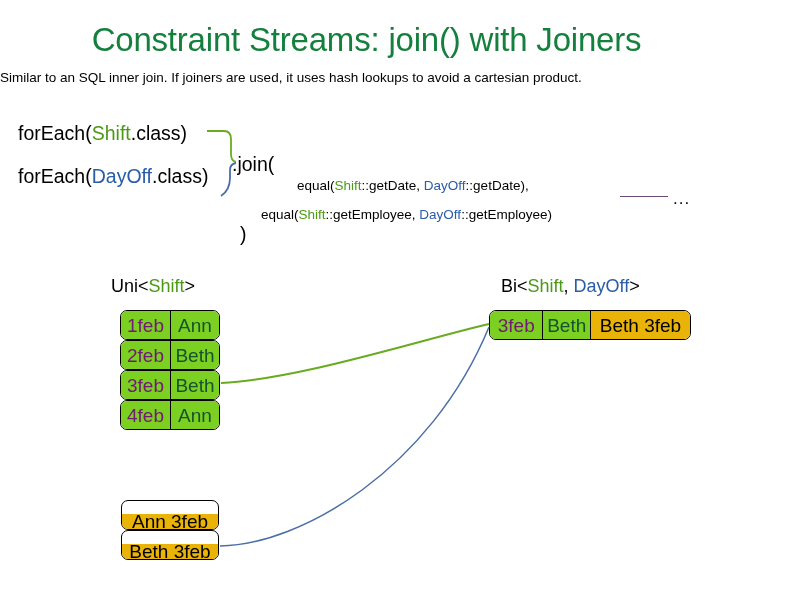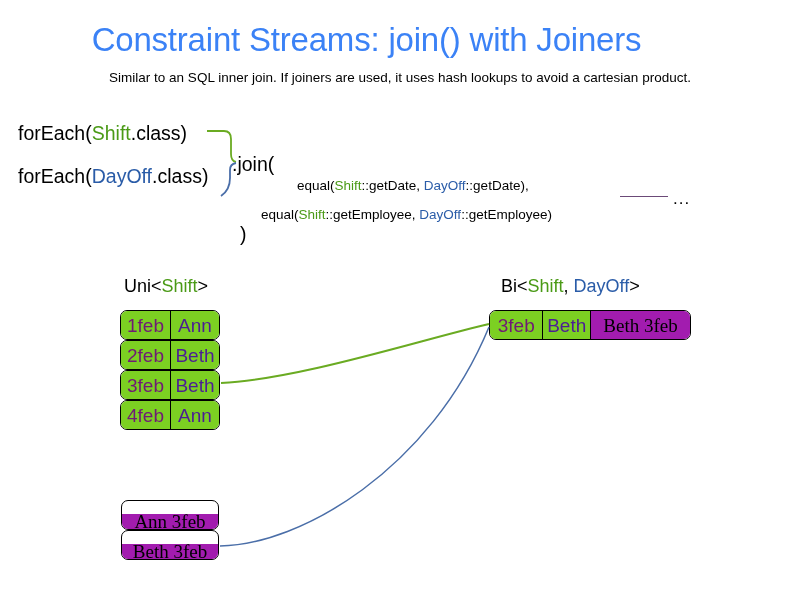--- a/index.html
+++ b/index.html
@@ -23,26 +23,26 @@
   }
   .abs { position: absolute; }
 
   
   #title {
     left: 0; top: 20px; width: 733px;
     text-align: center;
     font-size: 33px;
     line-height: 40px;
     letter-spacing: -0.2px;
-    color: #3b82f6;
+    color: #15803d;
     white-space: nowrap;
   }
   #subtitle {
     left: 0; top: 69px; width: 800px;
-    text-align: center;
+    text-align: left;
     font-size: 13.5px;
     line-height: 18px;
     color: #000;
     white-space: nowrap;
   }
 
   
   .code-line {
     font-size: 19.5px;
     line-height: 24px;
@@ -73,21 +73,21 @@
     letter-spacing: 1px;
   }
 
   
   .caption {
     font-size: 18px;
     line-height: 22px;
     white-space: nowrap;
     color: #000;
   }
-  #cap-uni-shift  { left: 124px; top: 275px; }
+  #cap-uni-shift  { left: 111px; top: 275px; }
   #cap-uni-dayoff { left: 109px; top: 465px; }
   #cap-bi         { left: 501px; top: 275px; }
 
   
   .box {
     border: 1.6px solid #000000;
     border-radius: 7px;
     box-sizing: border-box;
     display: flex;
     align-items: stretch;
@@ -97,23 +97,23 @@
     display: flex;
     align-items: center;
     justify-content: center;
     box-sizing: border-box;
     font-size: 19px;
     line-height: 19px;
     white-space: nowrap;
   }
   .cell.sep { border-left: 1.6px solid #000000; }
   .green { background: #7cd022; }
-  .blue  { background: #a21caf; font-family: Liberation Serif, serif; }
+  .blue  { background: #eab308; }
   .fact-date  { color: #701a75; }
-  .fact-name  { color: #4c1d95; }
+  .fact-name  { color: #14532d; }
   .fact-plain { color: #000000; }
 
   
   #shift-rows { left: 120px; top: 310px; width: 100px; }
   #shift-rows .box { width: 100px; height: 30px; margin-bottom: 0px; }
   #shift-rows .c-date { width: 50px; }
   #shift-rows .c-name { width: 50px; }
 
   
   #dayoff-rows { left: 121px; top: 500px; width: 98px; }

